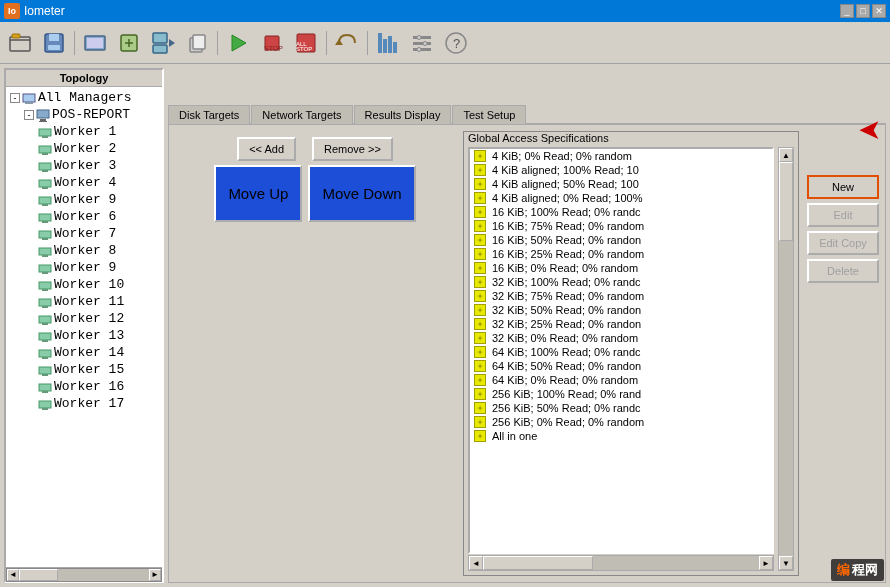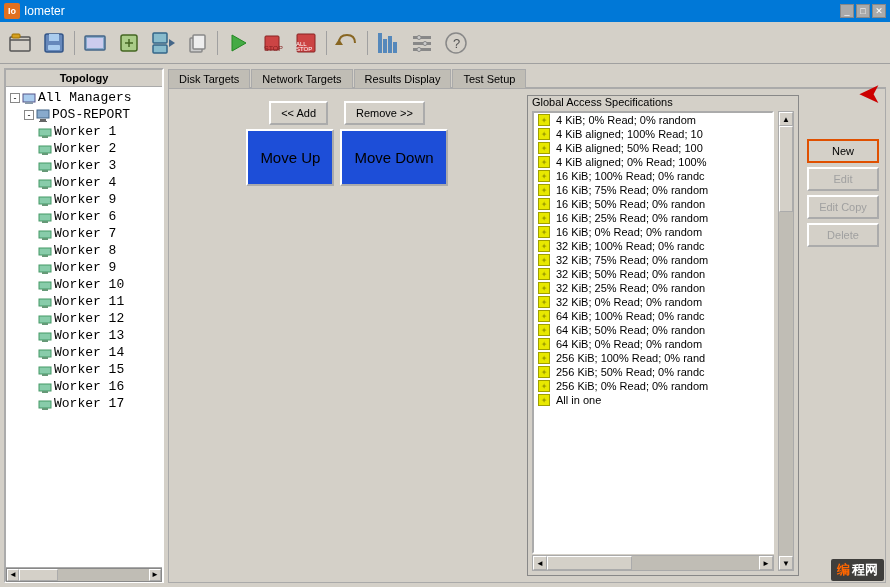--- a/index.html
+++ b/index.html
@@ -159,20 +159,21 @@
       flex-direction: column;
       margin: 4px 4px 4px 4px;
     }
 
     
     .tabs-container {
       display: flex;
       align-items: flex-end;
       border-bottom: 2px solid #aaa;
       background: #d4d0c8;
+      margin-top: 36px;
     }
     .tab {
       padding: 3px 10px;
       border: 1px solid #aaa;
       border-bottom: none;
       background: #c0bdb5;
       cursor: pointer;
       font-size: 11px;
       margin-right: 1px;
       position: relative;
@@ -606,21 +607,21 @@
         <div style="display:flex; justify-content:center; margin-top:6px; gap:16px;">
           <button class="transfer-btn">&lt;&lt; Add</button>
           <button class="transfer-btn">Remove &gt;&gt;</button>
         </div>
         <div class="move-buttons">
           <button class="move-btn">Move Up</button>
           <button class="move-btn">Move Down</button>
         </div>
       </div>
 
-      <div style="display:flex; flex-direction:column; width:272px;">
+      <div style="display:flex; flex-direction:column; width:336px;">
         <div class="group-box">
           <div class="panel-title">Global Access Specifications</div>
           <div style="display:flex; flex:1; gap:4px; min-height:0;">
 
             <div style="flex:1; display:flex; flex-direction:column; min-height:0;">
               <div class="list-box" id="global-list">
               <div class="list-item">
       <span style="display:inline-block;width:12px;height:12px;background:#e8e800;border:1px solid #a0a000;margin-right:3px;flex-shrink:0;font-size:8px;text-align:center;line-height:12px;color:#a0a000;">✦</span>
       <span>4 KiB; 0% Read; 0% random</span>
     </div>

